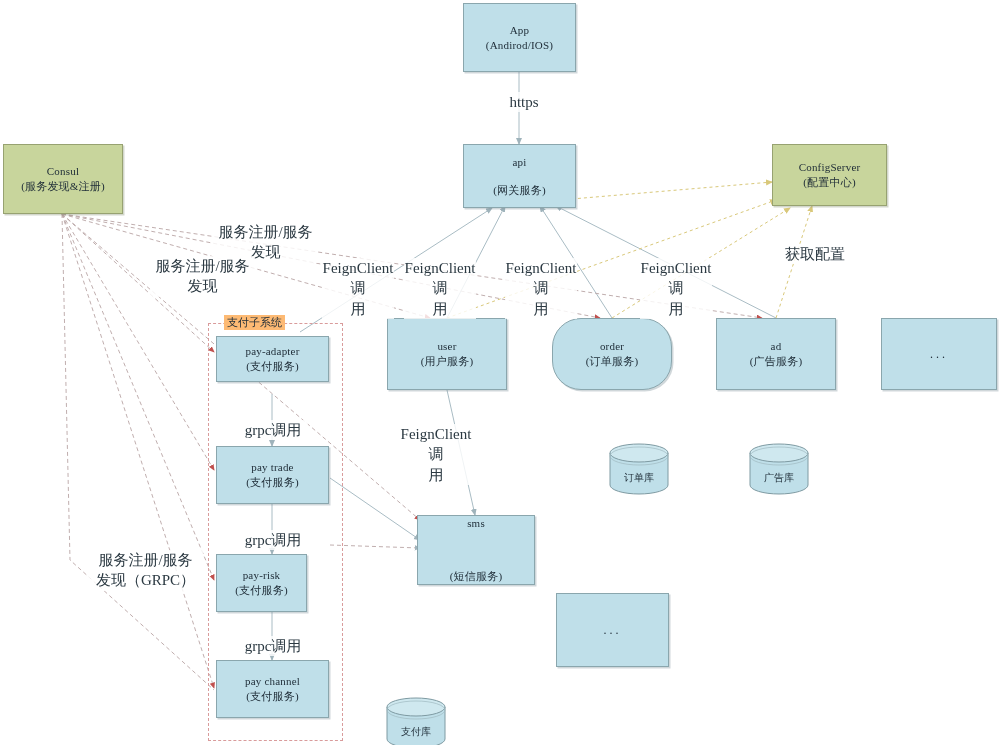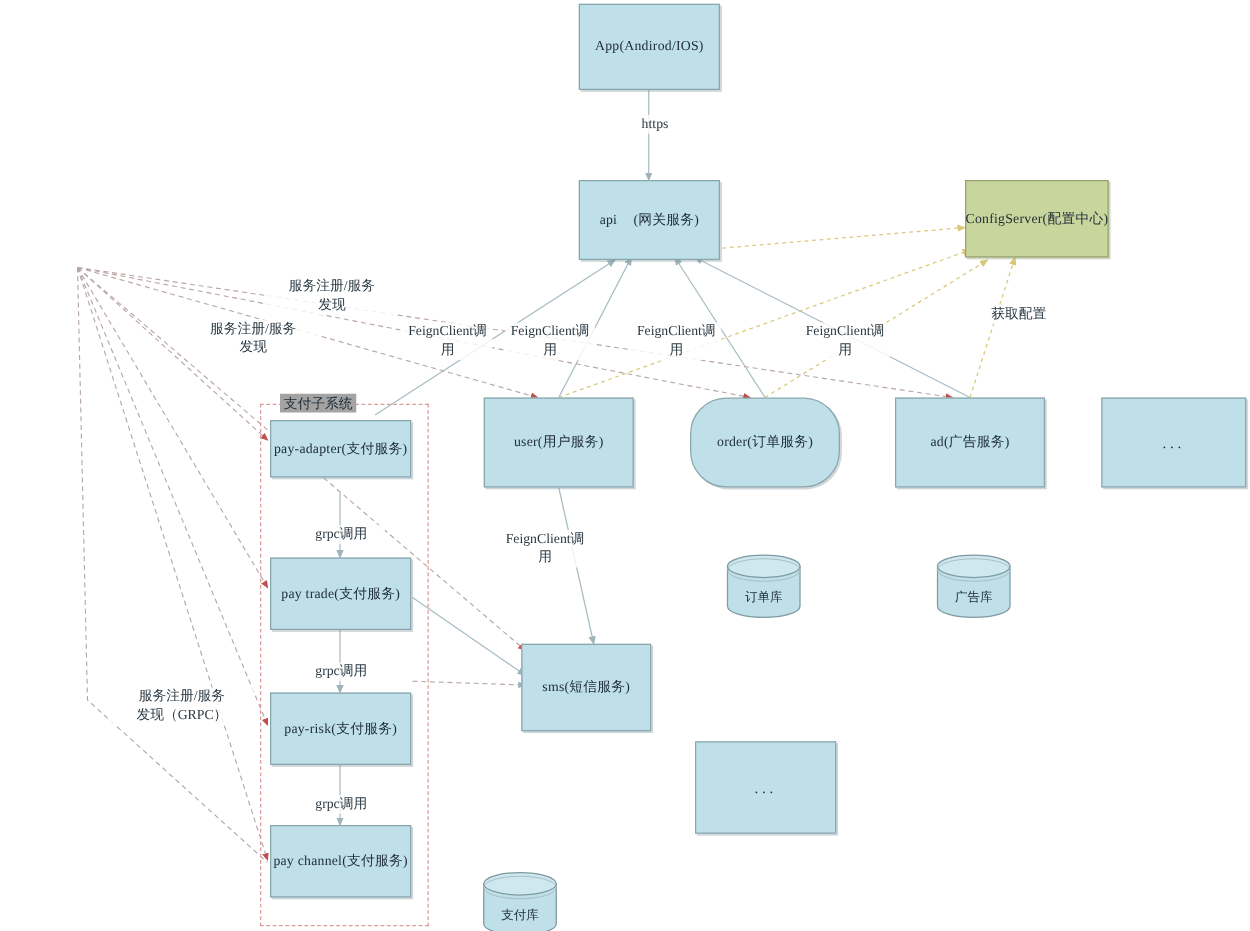--- a/index.html
+++ b/index.html
@@ -1,30 +1,30 @@
 <!DOCTYPE html>
 <html><head>
 <meta charset="utf-8">
 <style>
   html,body{margin:0;padding:0;background:#ffffff;}
   body{width:1000px;height:745px;overflow:hidden;
        font-family:"Liberation Serif","DejaVu Serif",serif;color:#1d2b36;}
   #stage{position:relative;width:1000px;height:745px;}
   svg#wires{position:absolute;left:0;top:0;width:1000px;height:745px;}
-  .node{position:absolute;box-sizing:border-box;display:flex;flex-direction:row;
+  .node{position:absolute;box-sizing:border-box;display:flex;flex-direction:column;
         align-items:center;justify-content:center;text-align:center;line-height:1.35;
         font-size:11px;letter-spacing:.2px;}
   .node.blue{background:#bfdfe9;border:1px solid #8aa6ad;box-shadow:1.5px 1.5px 0 rgba(120,140,148,.35);}
   .node.green{background:#c8d59c;border:1px solid #97a271;box-shadow:1.5px 1.5px 0 rgba(130,140,110,.35);}
   .node .l1,.node .l2{display:block;white-space:nowrap;}
   .dots{letter-spacing:3px;font-size:12px;}
-  .edge-label{position:absolute;font-size:11px;color:#2b3942;text-align:center;
+  .edge-label{position:absolute;font-size:15px;color:#2b3942;text-align:center;
               line-height:1.35;white-space:pre-line;background:rgba(255,255,255,.82);}
   .group-box{position:absolute;box-sizing:border-box;border:1px dashed #d99b9b;}
-  .group-title{position:absolute;font-size:11px;color:#1d2b36;background:#a3a3a3;padding:0 3px;}
+  .group-title{position:absolute;font-size:11px;color:#1d2b36;background:#fdba74;padding:0 3px;}
   .cyl{position:absolute;}
   .cyl .lbl{position:absolute;left:0;width:100%;text-align:center;font-size:10px;color:#1d2b36;}
 </style>
 </head>
 <body>
 
 <div id="stage">
 
   <svg id="wires" viewBox="0 0 1000 745">
     <defs>
@@ -76,20 +76,24 @@
       <path d="M62,214 L70,560 L214,690"></path>
       <path d="M330,545 L420,548" marker-end="url(#arrGray)"></path>
     </g>
   </svg>
 
   <div class="node blue" style="left:463px;top:3px;width:113px;height:69px;">
     <span class="l1">App</span>
     <span class="l2">(Andirod/IOS)</span>
   </div>
 
+  <div class="node green" style="left:3px;top:144px;width:120px;height:70px;">
+    <span class="l1">Consul</span>
+    <span class="l2">(服务发现&amp;注册)</span>
+  </div>
 
   <div class="node blue" style="left:463px;top:144px;width:113px;height:64px;gap:13px;">
     <span class="l1">api</span>
     <span class="l2">(网关服务)</span>
   </div>
 
   <div class="node blue" style="left:387px;top:318px;width:120px;height:72px;">
     <span class="l1">user</span>
     <span class="l2">(用户服务)</span>
   </div>
@@ -106,51 +110,51 @@
 
   <div class="node blue" style="left:716px;top:318px;width:120px;height:72px;">
     <span class="l1">ad</span>
     <span class="l2">(广告服务)</span>
   </div>
 
   <div class="node blue" style="left:881px;top:318px;width:116px;height:72px;">
     <span class="l1 dots">...</span>
   </div>
 
-  <div class="node blue" style="left:417px;top:515px;width:104px;height:70px;">
+  <div class="node blue" style="left:417px;top:515px;width:118px;height:70px;justify-content:space-between;">
     <span class="l1">sms</span>
     <span class="l2">(短信服务)</span>
   </div>
 
   <div class="node blue" style="left:556px;top:593px;width:113px;height:74px;">
     <span class="l1 dots">...</span>
   </div>
 
   <div class="group-box" style="left:208px;top:323px;width:135px;height:418px;"></div>
   <div class="group-title" style="left:224px;top:315px;">支付子系统</div>
 
   <div class="node blue" style="left:216px;top:336px;width:113px;height:46px;">
     <span class="l1">pay-adapter</span>
     <span class="l2">(支付服务)</span>
   </div>
   <div class="node blue" style="left:216px;top:446px;width:113px;height:58px;text-align:center;">
     <span class="l1">pay trade</span>
     <span class="l2">(支付服务)</span>
   </div>
-  <div class="node blue" style="left:216px;top:554px;width:113px;height:58px;">
+  <div class="node blue" style="left:216px;top:554px;width:91px;height:58px;">
     <span class="l1">pay-risk</span>
     <span class="l2">(支付服务)</span>
   </div>
   <div class="node blue" style="left:216px;top:660px;width:113px;height:58px;">
     <span class="l1">pay channel</span>
     <span class="l2">(支付服务)</span>
   </div>
 
 
-  <div class="cyl" style="left:580px;top:443px;width:62px;height:52px;">
+  <div class="cyl" style="left:608px;top:443px;width:62px;height:52px;">
     <svg width="62" height="52" viewBox="0 0 62 52">
       <path d="M2,10 L2,42 A29,9 0 0 0 60,42 L60,10 Z" fill="#bfdfe9" stroke="#7e9aa2" stroke-width="1"></path>
       <ellipse cx="31" cy="10" rx="29" ry="9" fill="#cfe8ef" stroke="#7e9aa2" stroke-width="1"></ellipse>
       <ellipse cx="31" cy="13" rx="29" ry="9" fill="none" stroke="#9fb9c0" stroke-width=".7"></ellipse>
     </svg>
     <div class="lbl" style="top:28px;">订单库</div>
   </div>
 
   <div class="cyl" style="left:748px;top:443px;width:62px;height:52px;">
     <svg width="62" height="52" viewBox="0 0 62 52">

